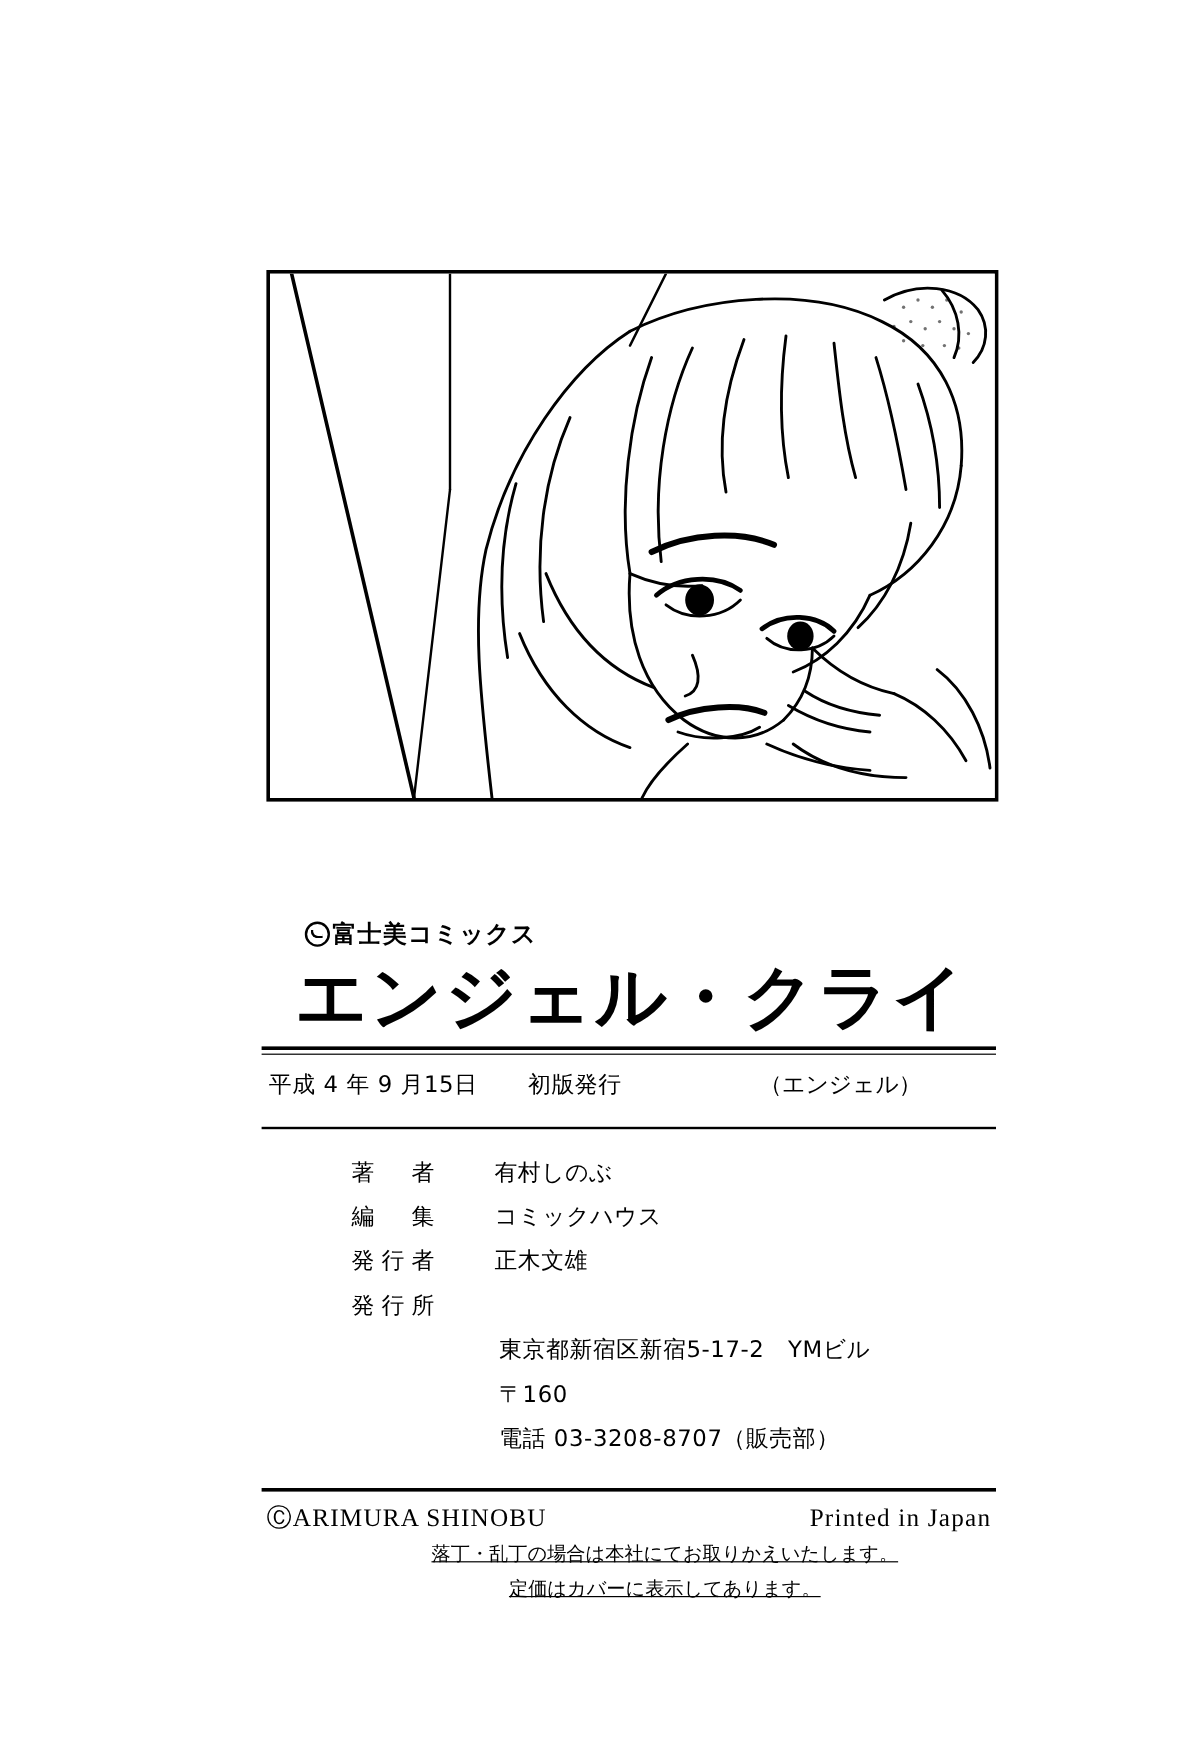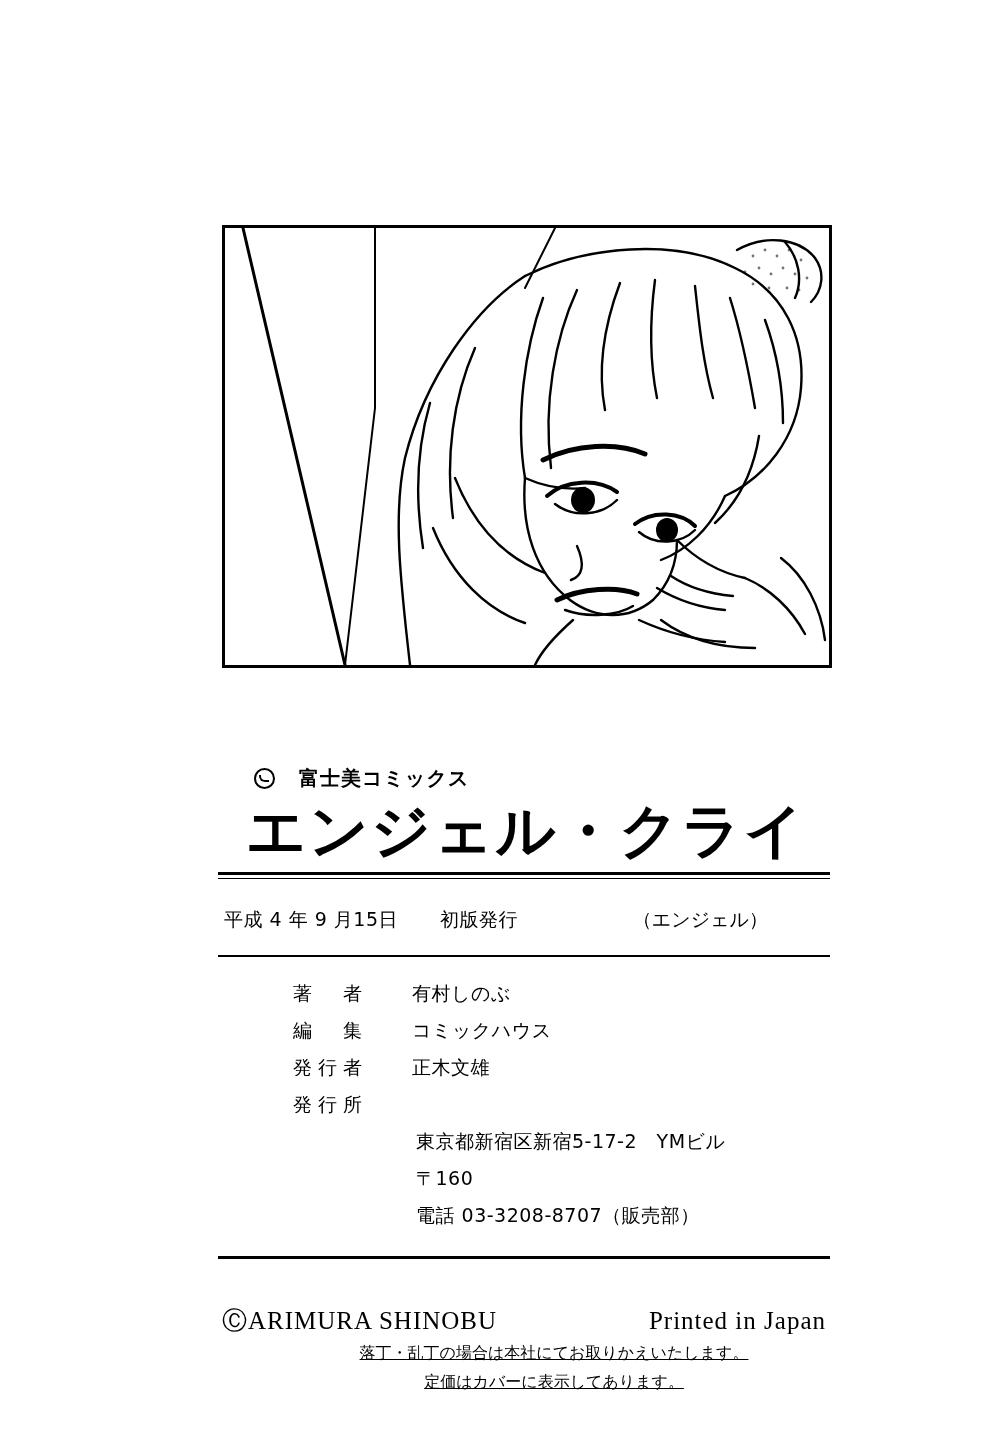--- a/index.html
+++ b/index.html
@@ -33,21 +33,21 @@
   .colophon {
     position: absolute;
     left: 218px;
     top: 765px;
     width: 612px;
   }
 
   .imprint-row {
     display: flex;
     align-items: center;
-    gap: 24px;
+    gap: 2px;
     margin-left: 36px;
     margin-bottom: 6px;
   }
   .imprint-mark {
     width: 17px;
     height: 17px;
     border: 2px solid #000;
     border-radius: 50%;
     position: relative;
     flex: none;
@@ -91,21 +91,21 @@
   }
 
   .pubdate-row {
     display: flex;
     align-items: baseline;
     padding: 12px 4px 22px 6px;
     font-family: "DejaVu Sans", sans-serif;
     font-size: 19px;
   }
   .pubdate-date { letter-spacing: 0.5px; }
-  .pubdate-edition { margin-left: 42px; letter-spacing: 0.5px; margin-top: 16px; }
+  .pubdate-edition { margin-left: 42px; letter-spacing: 0.5px; }
   .pubdate-seal { margin-left: auto; margin-right: 58px; font-size: 19px; }
 
   .staff {
     margin-top: 18px;
     font-family: "DejaVu Sans", sans-serif;
     font-size: 19px;
     line-height: 1.95;
   }
   .staff-row { display: flex; gap: 16px; }
   .staff-label {
@@ -122,23 +122,22 @@
     margin-top: 22px;
     border-top: 3px solid #000;
     height: 0;
   }
 
   .footer-row {
     display: flex;
     justify-content: space-between;
     align-items: baseline;
     padding: 8px 4px 0 4px;
-    font-size: 25px;
+    font-size: 21px;
     letter-spacing: 1px;
-    margin-top: 37px;
   }
   .footer-copy { font-family: "Liberation Serif", serif; }
   .footer-printed { font-family: "Liberation Serif", serif; }
 
   .notice {
     text-align: center;
     font-family: "DejaVu Sans", sans-serif;
     font-size: 16px;
     line-height: 1.55;
     margin-top: 4px;

